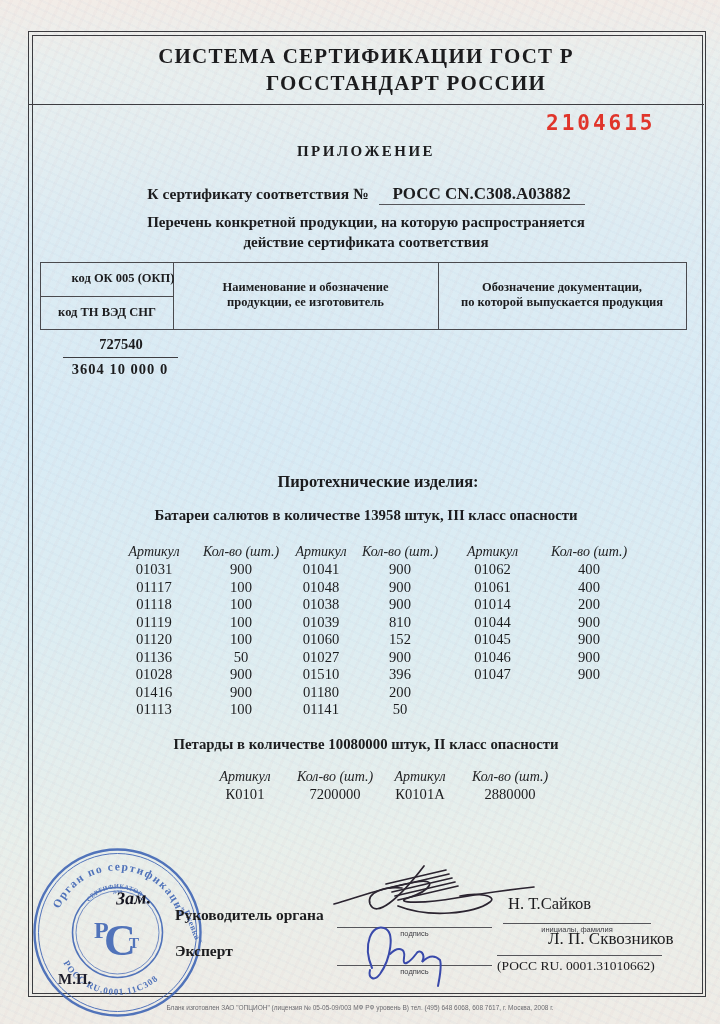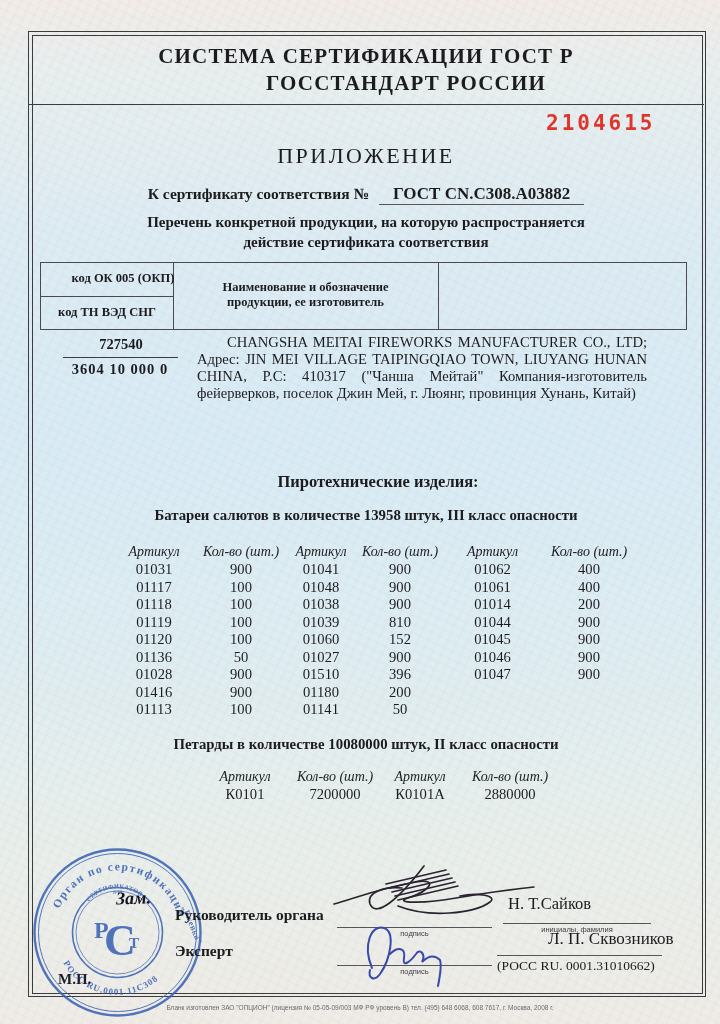--- a/index.html
+++ b/index.html
@@ -22,21 +22,21 @@
   }
   .frame{position:absolute;left:28px;top:31px;width:676px;height:964px;border:1.6px solid #3c3c40;}
   .frame-inner{position:absolute;inset:2.5px;border:1px solid #3c3c40;}
   .abs{position:absolute;}
   .ctr{left:0;width:676px;text-align:center;}
   
   .title-rule{position:absolute;left:28px;top:104px;width:676px;border-top:1.6px solid #3c3c40;}
   .title1{top:44px;font-size:21px;font-weight:bold;letter-spacing:1.2px;}
   .title2{top:71px;font-size:21px;font-weight:bold;letter-spacing:1.2px;}
   .serial{left:546px;top:111px;font-family:"DejaVu Sans Mono",monospace;font-size:21px;font-weight:bold;letter-spacing:3px;}
-  .h-append{top:143px;font-size:22px;font-weight:normal;letter-spacing:2.5px;}
+  .h-append{top:143px;font-size:15px;font-weight:bold;letter-spacing:2.5px;}
   .certline{top:184px;font-size:15.5px;}
   .certline .lbl{font-weight:bold;}
   .certline .num{font-weight:bold;font-size:17px;border-bottom:1px solid #55555a;padding:0 14px 1px 14px;margin-left:10px;}
   .sub1{top:214px;font-size:15px;font-weight:bold;}
   .sub2{top:234px;font-size:15px;font-weight:bold;}
   
   .itable{position:absolute;left:40px;top:262px;width:645px;height:66px;border:1.2px solid #4a4a4e;}
   .itable .v1{position:absolute;left:132px;top:0;bottom:0;border-left:1.2px solid #4a4a4e;}
   .itable .v2{position:absolute;left:397px;top:0;bottom:0;border-left:1.2px solid #4a4a4e;}
   .itable .h1{position:absolute;left:0;width:132px;top:33px;border-top:1.2px solid #4a4a4e;}
@@ -93,43 +93,46 @@
   <div class="title-rule"></div>
 
   <div class="abs ctr title1" style="left:28px;">СИСТЕМА СЕРТИФИКАЦИИ ГОСТ Р</div>
   <div class="abs ctr title2" style="left:28px;margin-left:40px;">ГОССТАНДАРТ РОССИИ</div>
 
   <div class="abs serial" style="color:#e0352b;">2104615</div>
 
   <div class="abs ctr h-append" style="left:28px;">ПРИЛОЖЕНИЕ</div>
 
   <div class="abs ctr certline" style="left:28px;">
-    <span class="lbl">К сертификату соответствия №</span><span class="num">ГОСТ CN.С308.А03882</span>
+    <span class="lbl">К сертификату соответствия №</span><span class="num">РОСС CN.С308.А03882</span>
   </div>
 
   <div class="abs ctr sub1" style="left:28px;">Перечень конкретной продукции, на которую распространяется</div>
   <div class="abs ctr sub2" style="left:28px;">действие сертификата соответствия</div>
 
   <div class="itable">
     <div class="v1"></div>
     <div class="v2"></div>
     <div class="h1"></div>
     <div class="c c11">код ОК 005 (ОКП)</div>
     <div class="c c12">код ТН ВЭД СНГ</div>
     <div class="c c2">
       <div>Наименование и обозначение</div>
       <div>продукции, ее изготовитель</div>
     </div>
+    <div class="c c3">
+      <div>Обозначение документации,</div>
+      <div>по которой выпускается продукция</div>
+    </div>
   </div>
 
   <div class="abs okp">727540</div>
   <div class="abs code-rule"></div>
   <div class="abs tnved">3604 10 000 0</div>
 
-  <div class="abs manu">CHANGSHA MEITAI FIREWORKS MANUFACTURER CO., LTD; Адрес: JIN MEI VILLAGE TAIPINGQIAO TOWN, LIUYANG HUNAN CHINA, P.C: 410317 ("Чанша Мейтай" Компания-изготовитель фейерверков, поселок Джин Мей, г. Люянг, провинция Хунань, Китай)</div>
 
   <div class="abs ctr pyro" style="left:40px;">Пиротехнические изделия:</div>
   <div class="abs ctr bat-title" style="left:28px;">Батареи салютов в количестве 13958 штук, III класс опасности</div>
 
   <div class="grid head bat-head">
       <span>Артикул</span>
       <span>Кол-во (шт.)</span>
       <span>Артикул</span>
       <span>Кол-во (шт.)</span>
       <span>Артикул</span>

